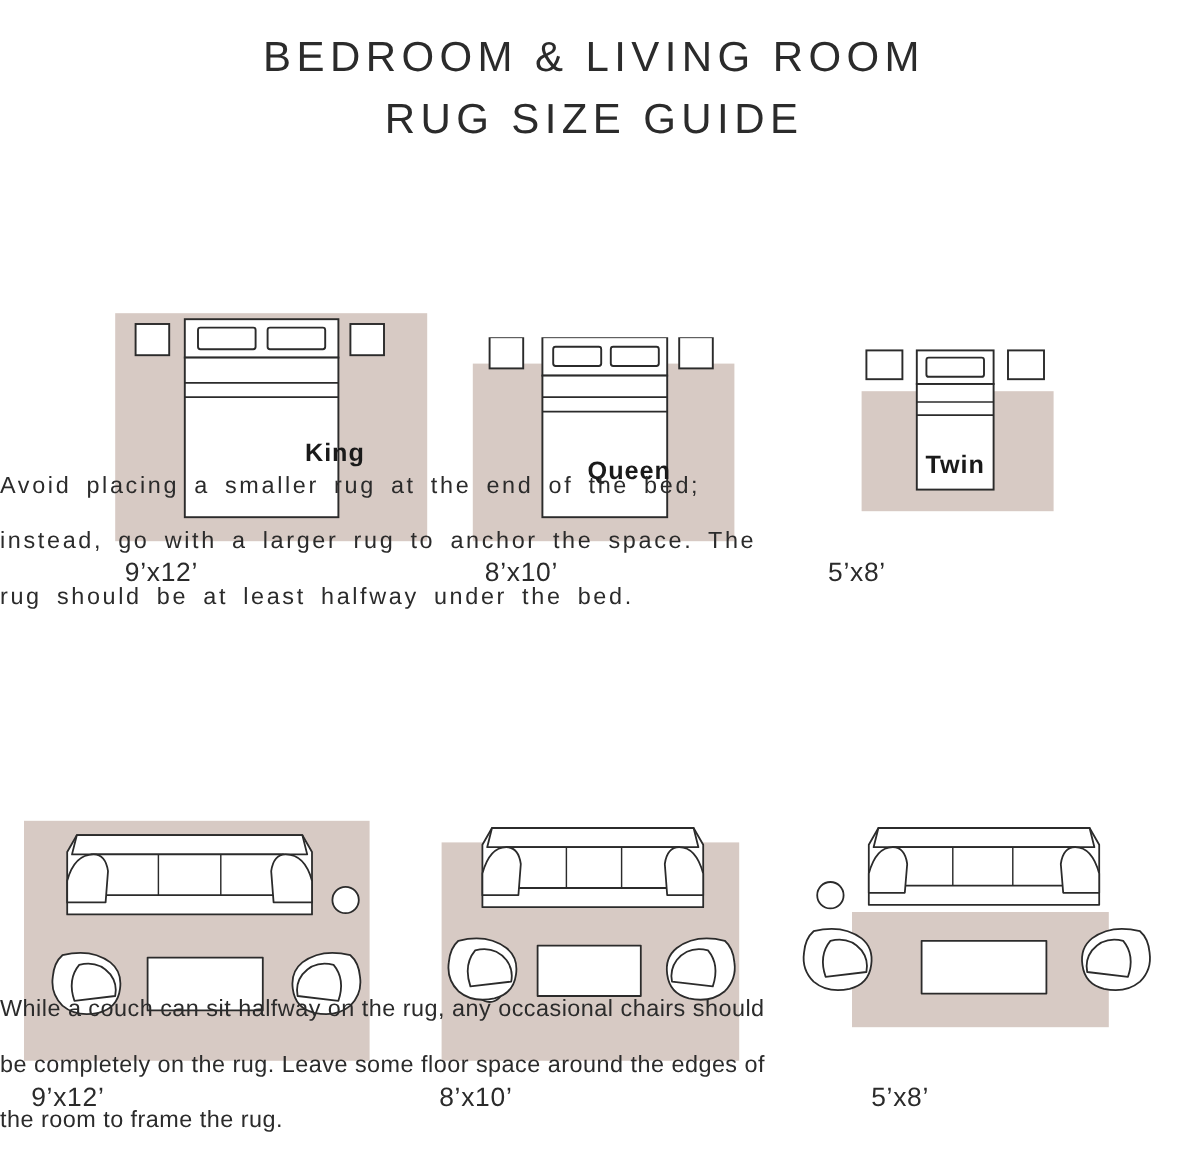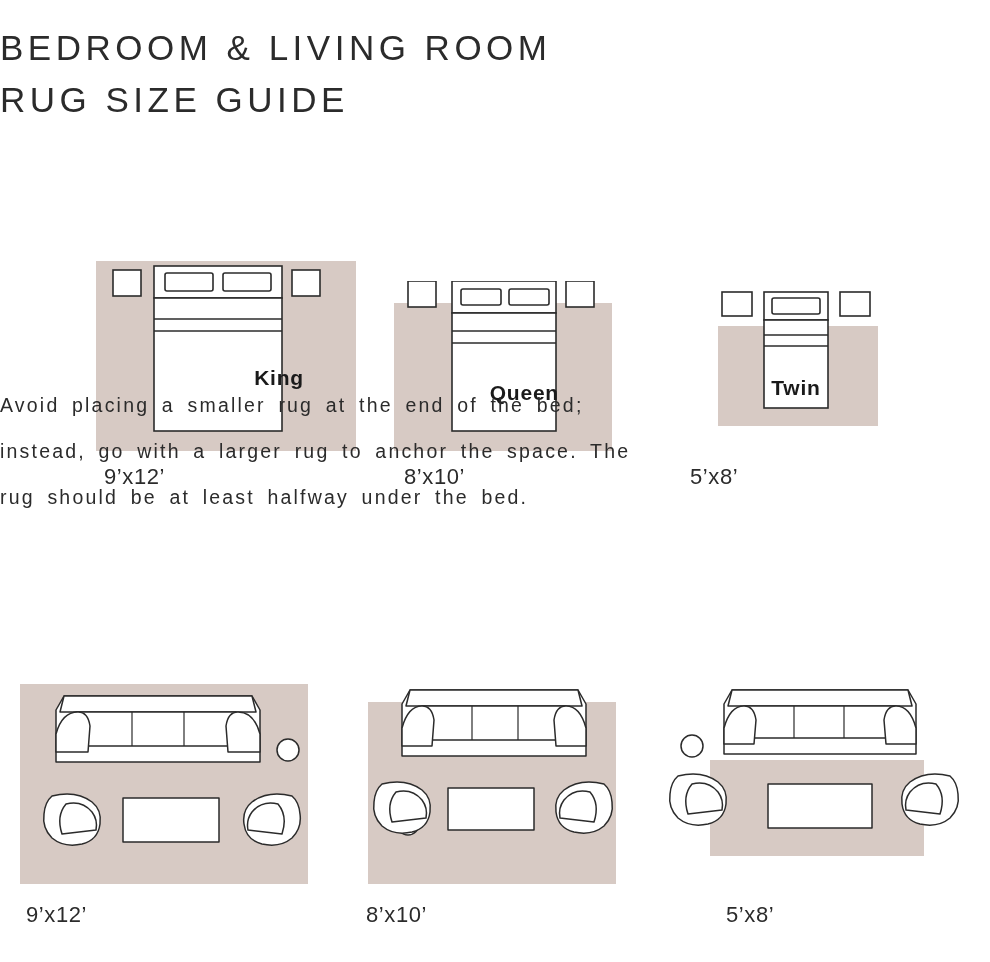--- a/index.html
+++ b/index.html
@@ -16,21 +16,21 @@
     position: relative;
   }
   .page {
     position: relative;
     width: 990px;
     height: 962px;
   }
 
   
   .title-block {
-    text-align: left;
+    text-align: center;
     padding-top: 22px;
   }
   .title-line {
     font-family: "Liberation Sans", sans-serif;
     font-size: 35px;
     letter-spacing: 4.5px;
     font-weight: 400;
     color: #2b2b2b;
     line-height: 52px;
     white-space: nowrap;
@@ -236,14 +236,19 @@
           <path d="M32 100 q16 -4 26 8 q6 8 4 18 l-34 4 q-6 -18 4 -30 z"></path>
 
           <path d="M290 92 q-24 -6 -40 6 q-10 8 -8 22 q2 16 18 20 q18 4 30 -6 q10 -10 8 -24 q-1 -12 -8 -18 z"></path>
           <path d="M276 100 q-16 -4 -26 8 q-6 8 -4 18 l34 4 q6 -18 -4 -30 z"></path>
         </g>
       </svg>
     </div>
     <div class="label-size" style="left:726px; top:776px;">5’x8’</div>
   </div>
 
+  <div class="para tight" style="top:818px;">
+    <span class="ln">While a couch can sit halfway on the rug, any occasional chairs should</span>
+    <span class="ln">be completely on the rug. Leave some floor space around the edges of</span>
+    <span class="ln">the room to frame the rug.</span>
+  </div>
 
 </div>
 
 </body></html>

